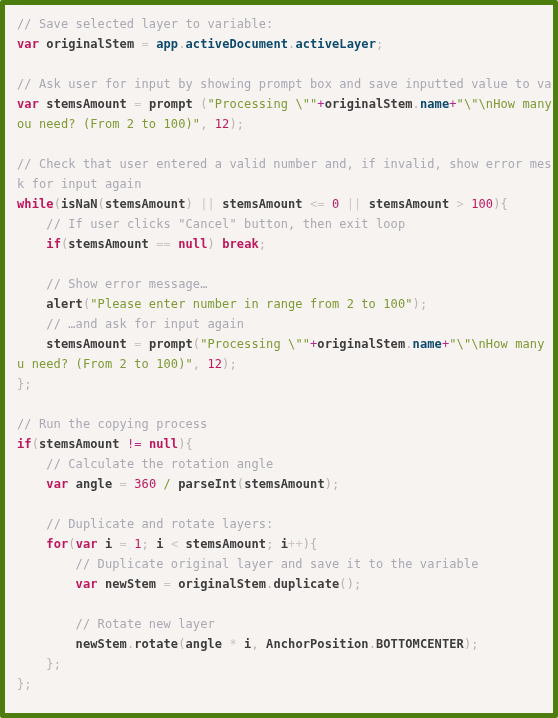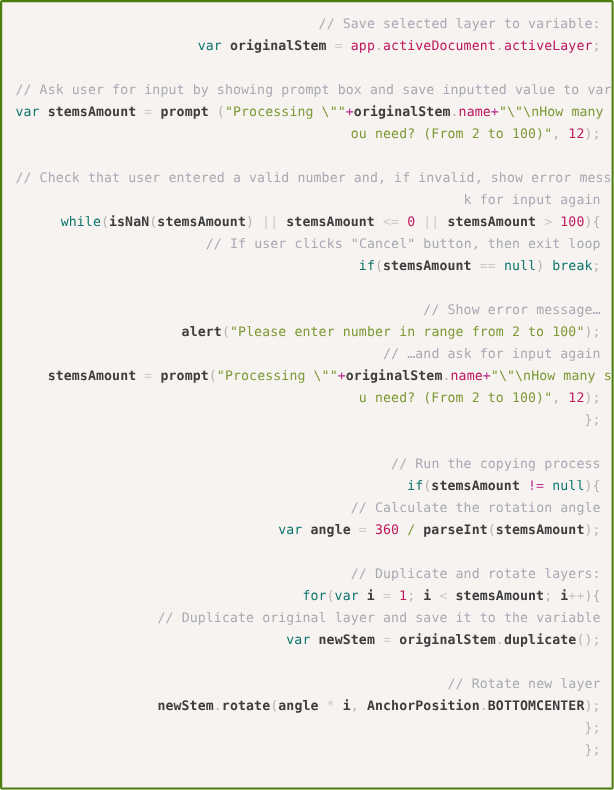--- a/index.html
+++ b/index.html
@@ -12,25 +12,24 @@
     height: 718px;
     overflow: hidden;
     font-family: "DejaVu Sans Mono", "Liberation Mono", monospace;
   }
 
   #code-block {
     box-sizing: border-box;
     width: 558px;
     height: 718px;
     background: #f7f3f1;
-    border: 2px solid #4d7c0f;
+    border: 5px solid #4d7c0f;
     border-radius: 2px;
     padding: 9px 10px 27px 12px;
     overflow: hidden;
-    text-align: right;
   }
 
   .code-lines {
     display: block;
     font-size: 12px;
     line-height: 20px;
     letter-spacing: 0.1px;
     white-space: pre;
     -webkit-font-smoothing: antialiased;
   }
@@ -38,25 +37,25 @@
   .line {
     display: block;
     height: 20px;
     white-space: pre;
     color: #3d3d3d;
   }
   .line.blank { color: transparent; }
 
   
   .tok-comment  { color: #a9a9b3; }
-  .tok-keyword  { color: #0f766e; font-weight: normal; }
+  .tok-keyword  { color: #be185d; font-weight: bold; }
   .tok-string   { color: #7d9a35; }
   .tok-number   { color: #be185d; }
   .tok-ident    { color: #3d3d3d; font-weight: bold; }
-  .tok-plain    { color: #be185d; }
+  .tok-plain    { color: #0c4a6e; font-weight: bold; }
   .tok-punct    { color: #b9b2ae; }
   .tok-op       { color: #b5298a; }
   .tok-op-dim   { color: #cfc6c2; }
 </style>
 </head>
 <body>
 
 <div id="code-block">
   <code class="code-lines"><span class="line"><span class="tok-comment">// Save selected layer to variable:</span></span><span class="line"><span class="tok-keyword">var</span><span class="tok-plain"> </span><span class="tok-ident">originalStem</span><span class="tok-plain"> </span><span class="tok-op-dim">=</span><span class="tok-plain"> </span><span class="tok-plain">app</span><span class="tok-punct">.</span><span class="tok-plain">activeDocument</span><span class="tok-punct">.</span><span class="tok-plain">activeLayer</span><span class="tok-punct">;</span></span><span class="line blank">&nbsp;</span><span class="line"><span class="tok-comment">// Ask user for input by showing prompt box and save inputted value to variable:</span></span><span class="line"><span class="tok-keyword">var</span><span class="tok-plain"> </span><span class="tok-ident">stemsAmount</span><span class="tok-plain"> </span><span class="tok-op-dim">=</span><span class="tok-plain"> </span><span class="tok-ident">prompt</span><span class="tok-plain"> </span><span class="tok-punct">(</span><span class="tok-string">"Processing \""</span><span class="tok-op">+</span><span class="tok-ident">originalStem</span><span class="tok-punct">.</span><span class="tok-plain">name</span><span class="tok-op">+</span><span class="tok-string">"\"\nHow many stems do y</span></span><span class="line"><span class="tok-string">ou need? (From 2 to 100)"</span><span class="tok-punct">, </span><span class="tok-number">12</span><span class="tok-punct">);</span></span><span class="line blank">&nbsp;</span><span class="line"><span class="tok-comment">// Check that user entered a valid number and, if invalid, show error message and as</span></span><span class="line"><span class="tok-comment">k for input again</span></span><span class="line"><span class="tok-keyword">while</span><span class="tok-punct">(</span><span class="tok-ident">isNaN</span><span class="tok-punct">(</span><span class="tok-ident">stemsAmount</span><span class="tok-punct">) </span><span class="tok-op-dim">||</span><span class="tok-plain"> </span><span class="tok-ident">stemsAmount</span><span class="tok-plain"> </span><span class="tok-op-dim">&lt;=</span><span class="tok-plain"> </span><span class="tok-number">0</span><span class="tok-plain"> </span><span class="tok-op-dim">||</span><span class="tok-plain"> </span><span class="tok-ident">stemsAmount</span><span class="tok-plain"> </span><span class="tok-op-dim">&gt;</span><span class="tok-plain"> </span><span class="tok-number">100</span><span class="tok-punct">){</span></span><span class="line"><span class="tok-plain">    </span><span class="tok-comment">// If user clicks "Cancel" button, then exit loop</span></span><span class="line"><span class="tok-plain">    </span><span class="tok-keyword">if</span><span class="tok-punct">(</span><span class="tok-ident">stemsAmount</span><span class="tok-plain"> </span><span class="tok-op-dim">==</span><span class="tok-plain"> </span><span class="tok-keyword">null</span><span class="tok-punct">) </span><span class="tok-keyword">break</span><span class="tok-punct">;</span></span><span class="line blank">&nbsp;</span><span class="line"><span class="tok-plain">    </span><span class="tok-comment">// Show error message…</span></span><span class="line"><span class="tok-plain">    </span><span class="tok-ident">alert</span><span class="tok-punct">(</span><span class="tok-string">"Please enter number in range from 2 to 100"</span><span class="tok-punct">);</span></span><span class="line"><span class="tok-plain">    </span><span class="tok-comment">// …and ask for input again</span></span><span class="line"><span class="tok-plain">    </span><span class="tok-ident">stemsAmount</span><span class="tok-plain"> </span><span class="tok-op-dim">=</span><span class="tok-plain"> </span><span class="tok-ident">prompt</span><span class="tok-punct">(</span><span class="tok-string">"Processing \""</span><span class="tok-op">+</span><span class="tok-ident">originalStem</span><span class="tok-punct">.</span><span class="tok-plain">name</span><span class="tok-op">+</span><span class="tok-string">"\"\nHow many stems do yo</span></span><span class="line"><span class="tok-string">u need? (From 2 to 100)"</span><span class="tok-punct">, </span><span class="tok-number">12</span><span class="tok-punct">);</span></span><span class="line"><span class="tok-punct">};</span></span><span class="line blank">&nbsp;</span><span class="line"><span class="tok-comment">// Run the copying process</span></span><span class="line"><span class="tok-keyword">if</span><span class="tok-punct">(</span><span class="tok-ident">stemsAmount</span><span class="tok-plain"> </span><span class="tok-op">!=</span><span class="tok-plain"> </span><span class="tok-keyword">null</span><span class="tok-punct">){</span></span><span class="line"><span class="tok-plain">    </span><span class="tok-comment">// Calculate the rotation angle</span></span><span class="line"><span class="tok-plain">    </span><span class="tok-keyword">var</span><span class="tok-plain"> </span><span class="tok-ident">angle</span><span class="tok-plain"> </span><span class="tok-op-dim">=</span><span class="tok-plain"> </span><span class="tok-number">360</span><span class="tok-plain"> </span><span class="tok-string">/</span><span class="tok-plain"> </span><span class="tok-ident">parseInt</span><span class="tok-punct">(</span><span class="tok-ident">stemsAmount</span><span class="tok-punct">);</span></span><span class="line blank">&nbsp;</span><span class="line"><span class="tok-plain">    </span><span class="tok-comment">// Duplicate and rotate layers:</span></span><span class="line"><span class="tok-plain">    </span><span class="tok-keyword">for</span><span class="tok-punct">(</span><span class="tok-keyword">var</span><span class="tok-plain"> </span><span class="tok-ident">i</span><span class="tok-plain"> </span><span class="tok-op-dim">=</span><span class="tok-plain"> </span><span class="tok-number">1</span><span class="tok-punct">; </span><span class="tok-ident">i</span><span class="tok-plain"> </span><span class="tok-op-dim">&lt;</span><span class="tok-plain"> </span><span class="tok-ident">stemsAmount</span><span class="tok-punct">; </span><span class="tok-ident">i</span><span class="tok-op-dim">++</span><span class="tok-punct">){</span></span><span class="line"><span class="tok-plain">        </span><span class="tok-comment">// Duplicate original layer and save it to the variable</span></span><span class="line"><span class="tok-plain">        </span><span class="tok-keyword">var</span><span class="tok-plain"> </span><span class="tok-ident">newStem</span><span class="tok-plain"> </span><span class="tok-op-dim">=</span><span class="tok-plain"> </span><span class="tok-ident">originalStem</span><span class="tok-punct">.</span><span class="tok-ident">duplicate</span><span class="tok-punct">();</span></span><span class="line blank">&nbsp;</span><span class="line"><span class="tok-plain">        </span><span class="tok-comment">// Rotate new layer</span></span><span class="line"><span class="tok-plain">        </span><span class="tok-ident">newStem</span><span class="tok-punct">.</span><span class="tok-ident">rotate</span><span class="tok-punct">(</span><span class="tok-ident">angle</span><span class="tok-plain"> </span><span class="tok-op-dim">*</span><span class="tok-plain"> </span><span class="tok-ident">i</span><span class="tok-punct">, </span><span class="tok-ident">AnchorPosition</span><span class="tok-punct">.</span><span class="tok-ident">BOTTOMCENTER</span><span class="tok-punct">);</span></span><span class="line"><span class="tok-plain">    </span><span class="tok-punct">};</span></span><span class="line"><span class="tok-punct">};</span></span></code>
 </div>

